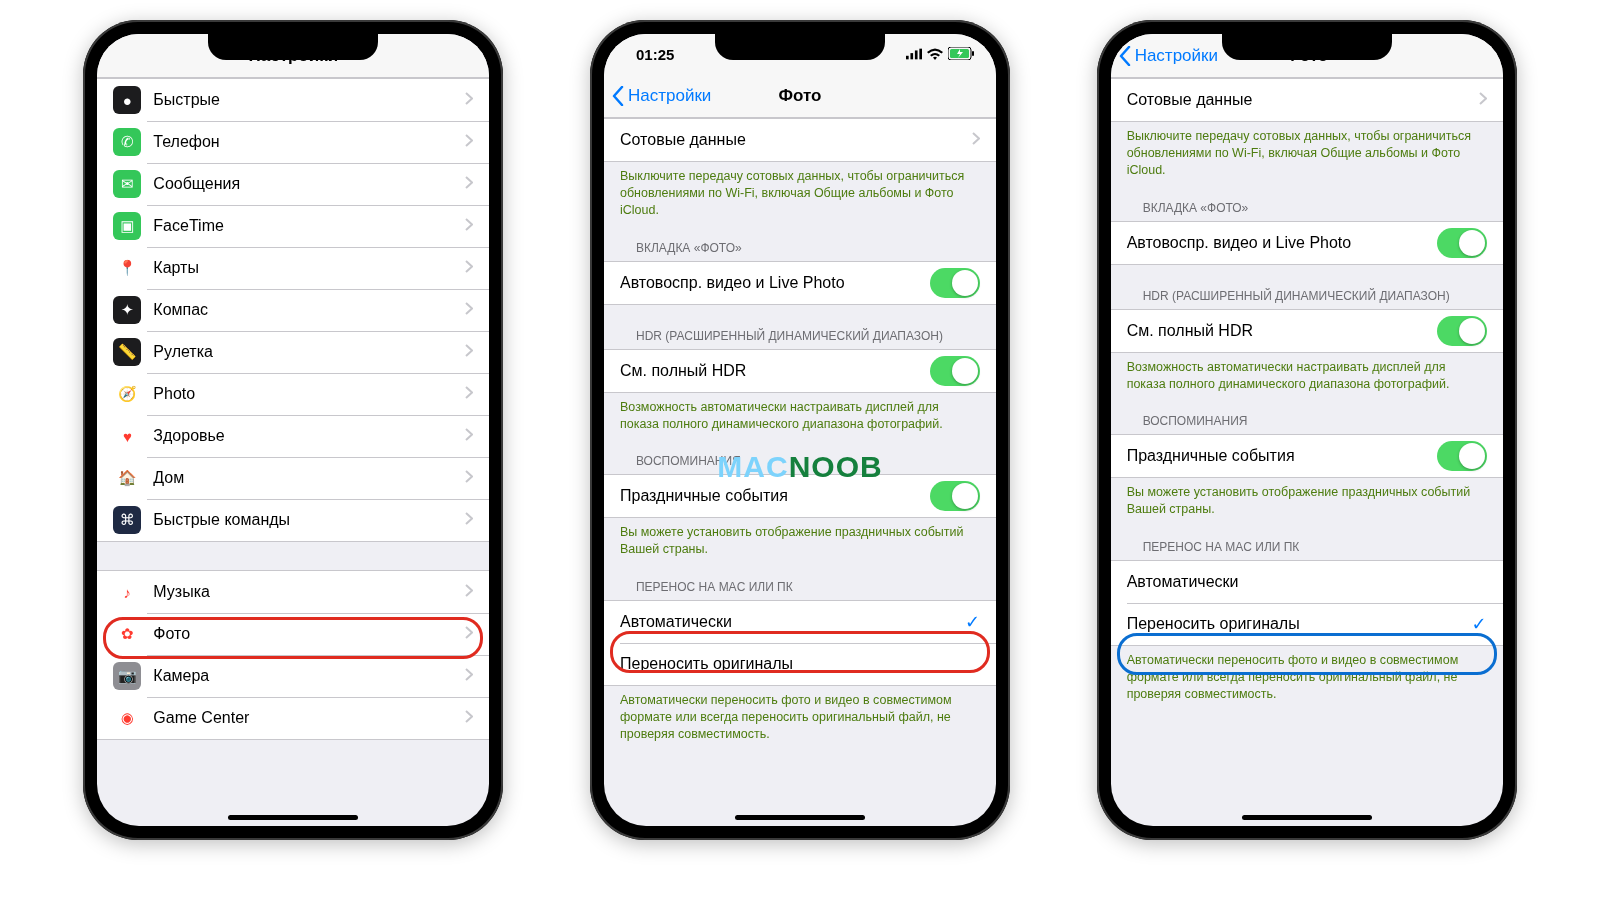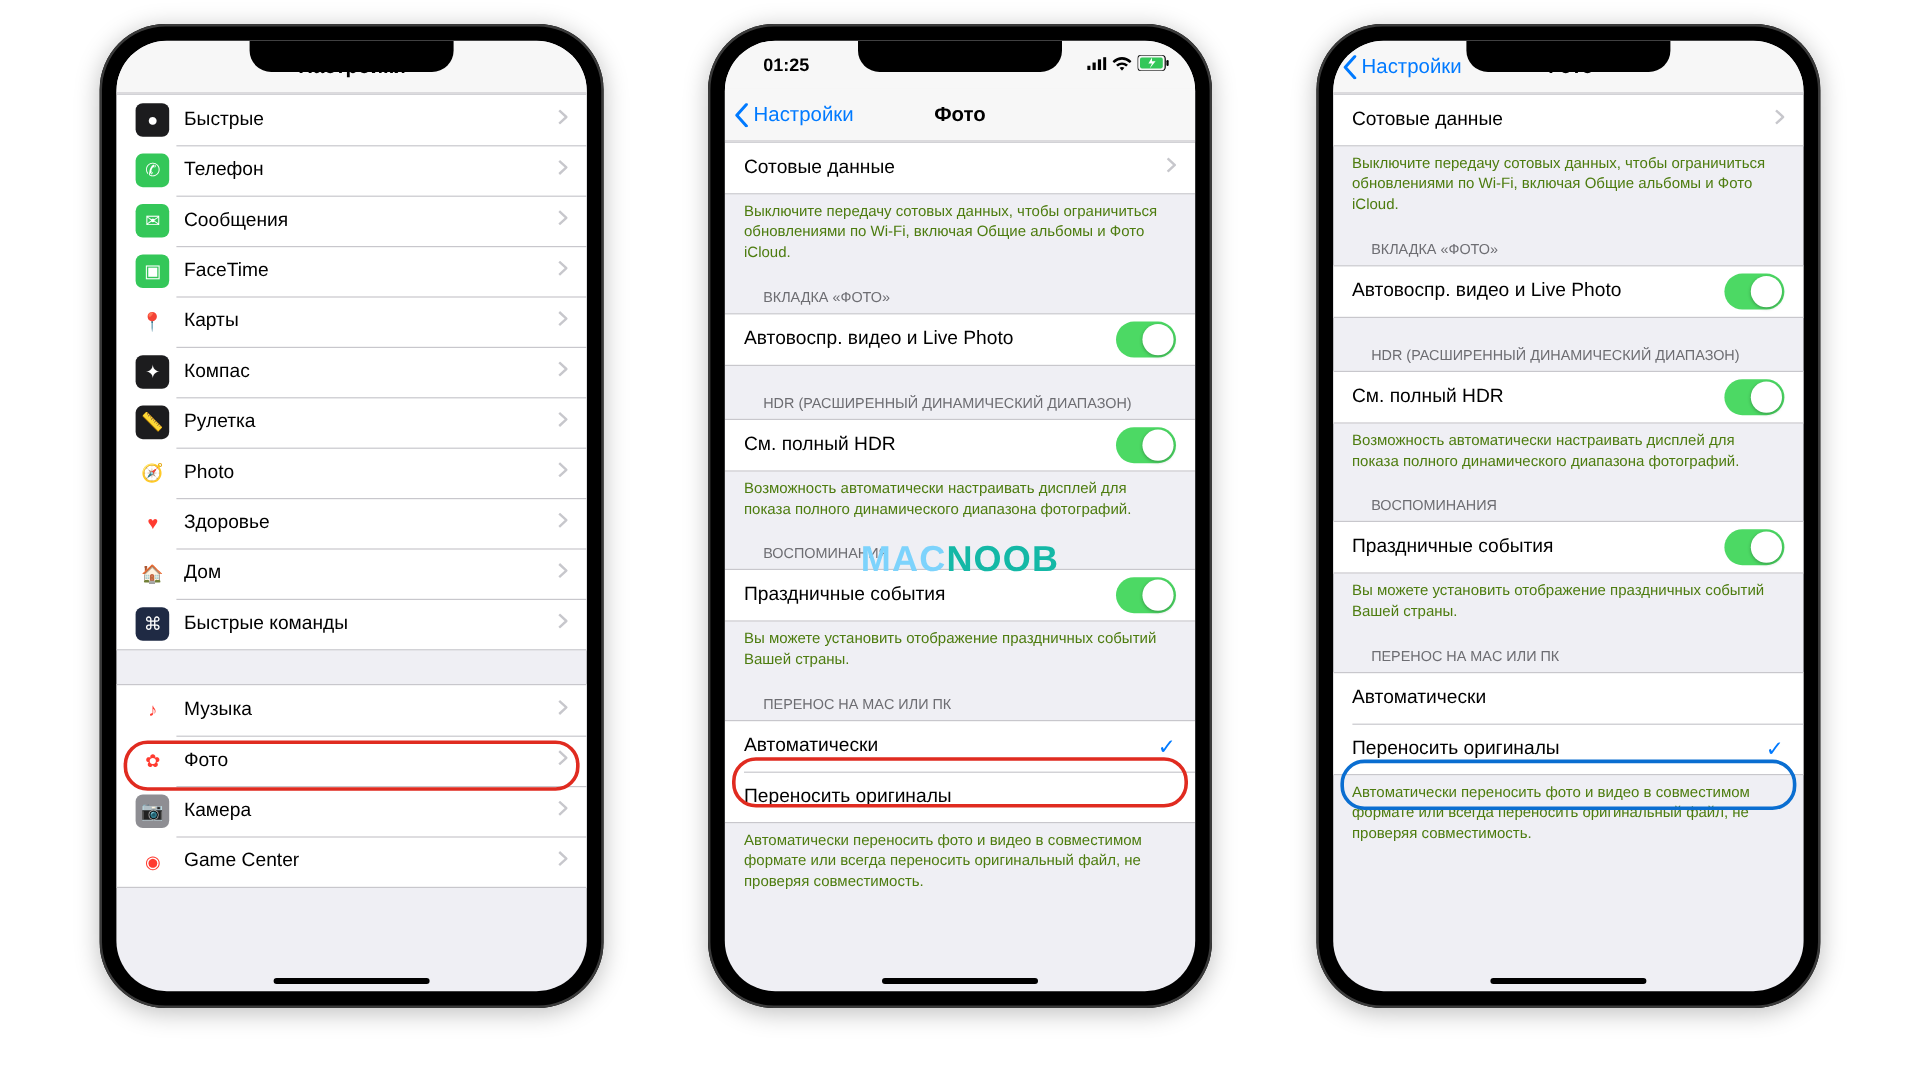--- a/index.html
+++ b/index.html
@@ -175,21 +175,21 @@
     position: absolute;
     top: 430px; left: 50%;
     transform: translateX(-50%);
     font-size: 30px;
     font-weight: 800;
     letter-spacing: 1px;
     pointer-events: none;
     z-index: 50;
   }
   .watermark .m1 { color: #7dd3fc; }
-  .watermark .m2 { color: #14b8a6; }
+  .watermark .m2 { color: #15803d; }
 </style>
 </head>
 <body>
 
 <div class="phone">
   <div class="screen">
     <div class="notch"></div>
     <div class="nav-bar">
       <span class="nav-title">Настройки</span>
     </div>

